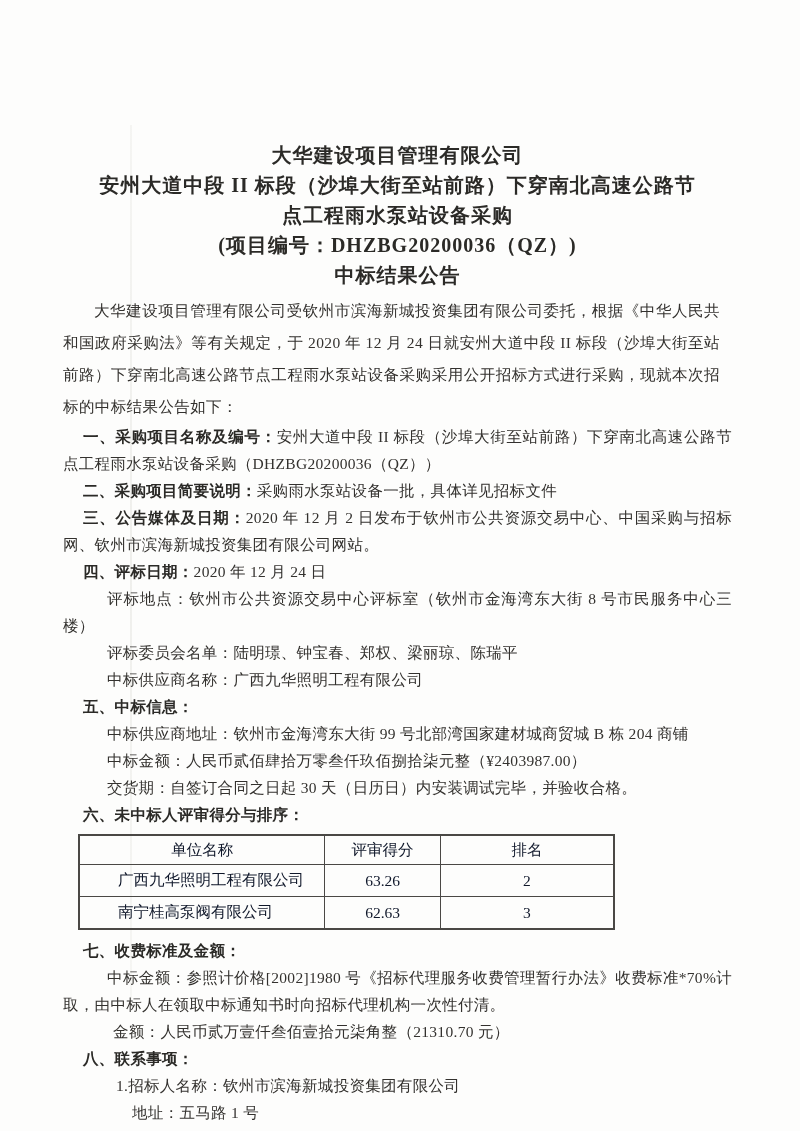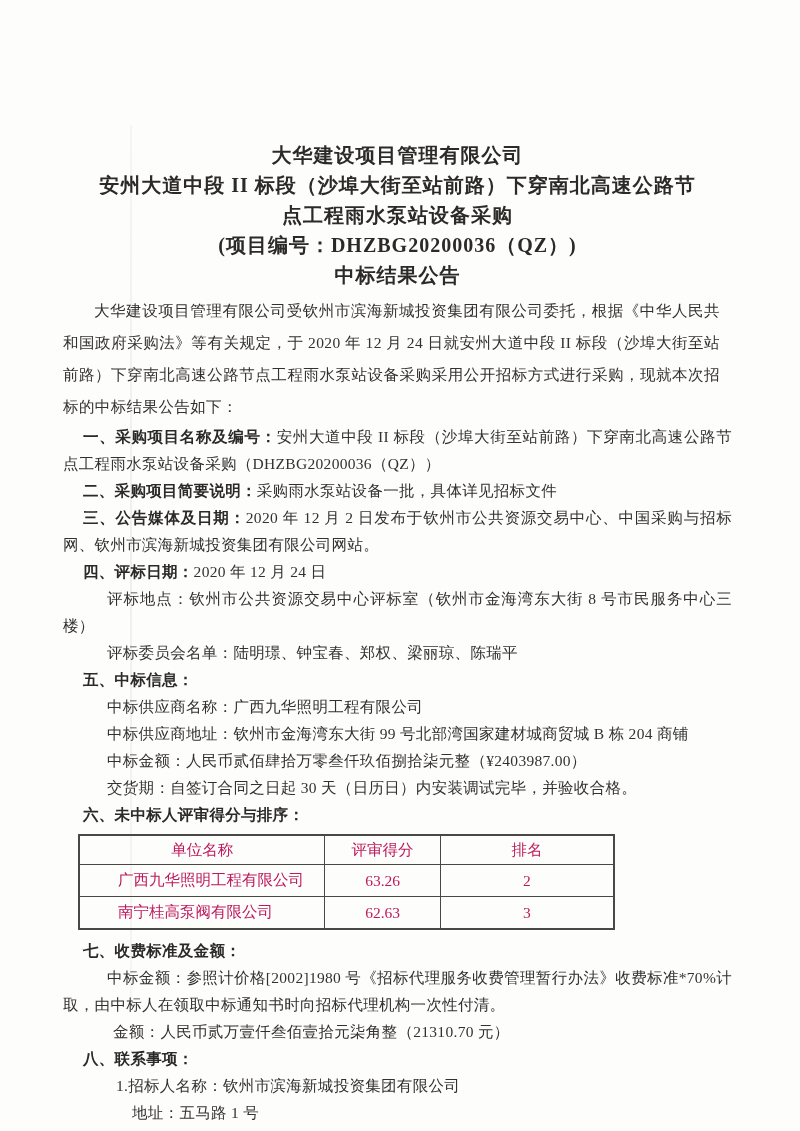--- a/index.html
+++ b/index.html
@@ -33,21 +33,21 @@
   .sec-label { font-weight:bold; color:#2b2a27; }
   .sub { text-indent:44px; }
   .sub-deep { text-indent:50px; }
   .contact-item { text-indent:53px; }
   .contact-addr { text-indent:69px; }
   table.score {
     border-collapse:collapse;
     margin:6px 0 7px 15px;
     width:537px;
     font-size:15.5px;
-    color:#be185d;
+    color:#0f172a;
   }
   table.score, table.score td, table.score th {
     border:1px solid #4a4845;
   }
   table.score { border-width:2px; }
   table.score th {
     font-weight:normal; text-align:center;
     height:28px; padding:0;
   }
   table.score td { height:31px; padding:0; text-align:center; }
@@ -75,22 +75,22 @@
     <p class="sec sec-head"><span class="sec-label">一、采购项目名称及编号：</span><span>安州大道中段 II 标段（沙埠大街至站前路）下穿南北高速公路节点工程雨水泵站设备采购（DHZBG20200036（QZ））</span></p>
 
     <p class="sec sec-head"><span class="sec-label">二、采购项目简要说明：</span><span>采购雨水泵站设备一批，具体详见招标文件</span></p>
 
     <p class="sec sec-head"><span class="sec-label">三、公告媒体及日期：</span><span>2020 年 12 月 2 日发布于钦州市公共资源交易中心、中国采购与招标网、钦州市滨海新城投资集团有限公司网站。</span></p>
 
     <p class="sec sec-head"><span class="sec-label">四、评标日期：</span><span>2020 年 12 月 24 日</span></p>
     <p class="sec sub"><span>评标地点：</span><span>钦州市公共资源交易中心评标室（钦州市金海湾东大街 8 号市民服务中心三楼）</span></p>
     <p class="sec sub"><span>评标委员会名单：</span><span>陆明璟、钟宝春、郑权、梁丽琼、陈瑞平</span></p>
 
+    <p class="sec sub"><span>中标供应商名称：</span><span>广西九华照明工程有限公司</span></p>
     <p class="sec sec-head"><span class="sec-label">五、中标信息：</span></p>
-    <p class="sec sub"><span>中标供应商名称：</span><span>广西九华照明工程有限公司</span></p>
     <p class="sec sub"><span>中标供应商地址：</span><span>钦州市金海湾东大街 99 号北部湾国家建材城商贸城 B 栋 204 商铺</span></p>
     <p class="sec sub"><span>中标金额：</span><span>人民币贰佰肆拾万零叁仟玖佰捌拾柒元整（¥2403987.00）</span></p>
     <p class="sec sub"><span>交货期：</span><span>自签订合同之日起 30 天（日历日）内安装调试完毕，并验收合格。</span></p>
 
     <p class="sec sec-head"><span class="sec-label">六、未中标人评审得分与排序：</span></p>
 
     <table class="score">
       <colgroup>
         <col class="col-name">
           <col class="col-score">

